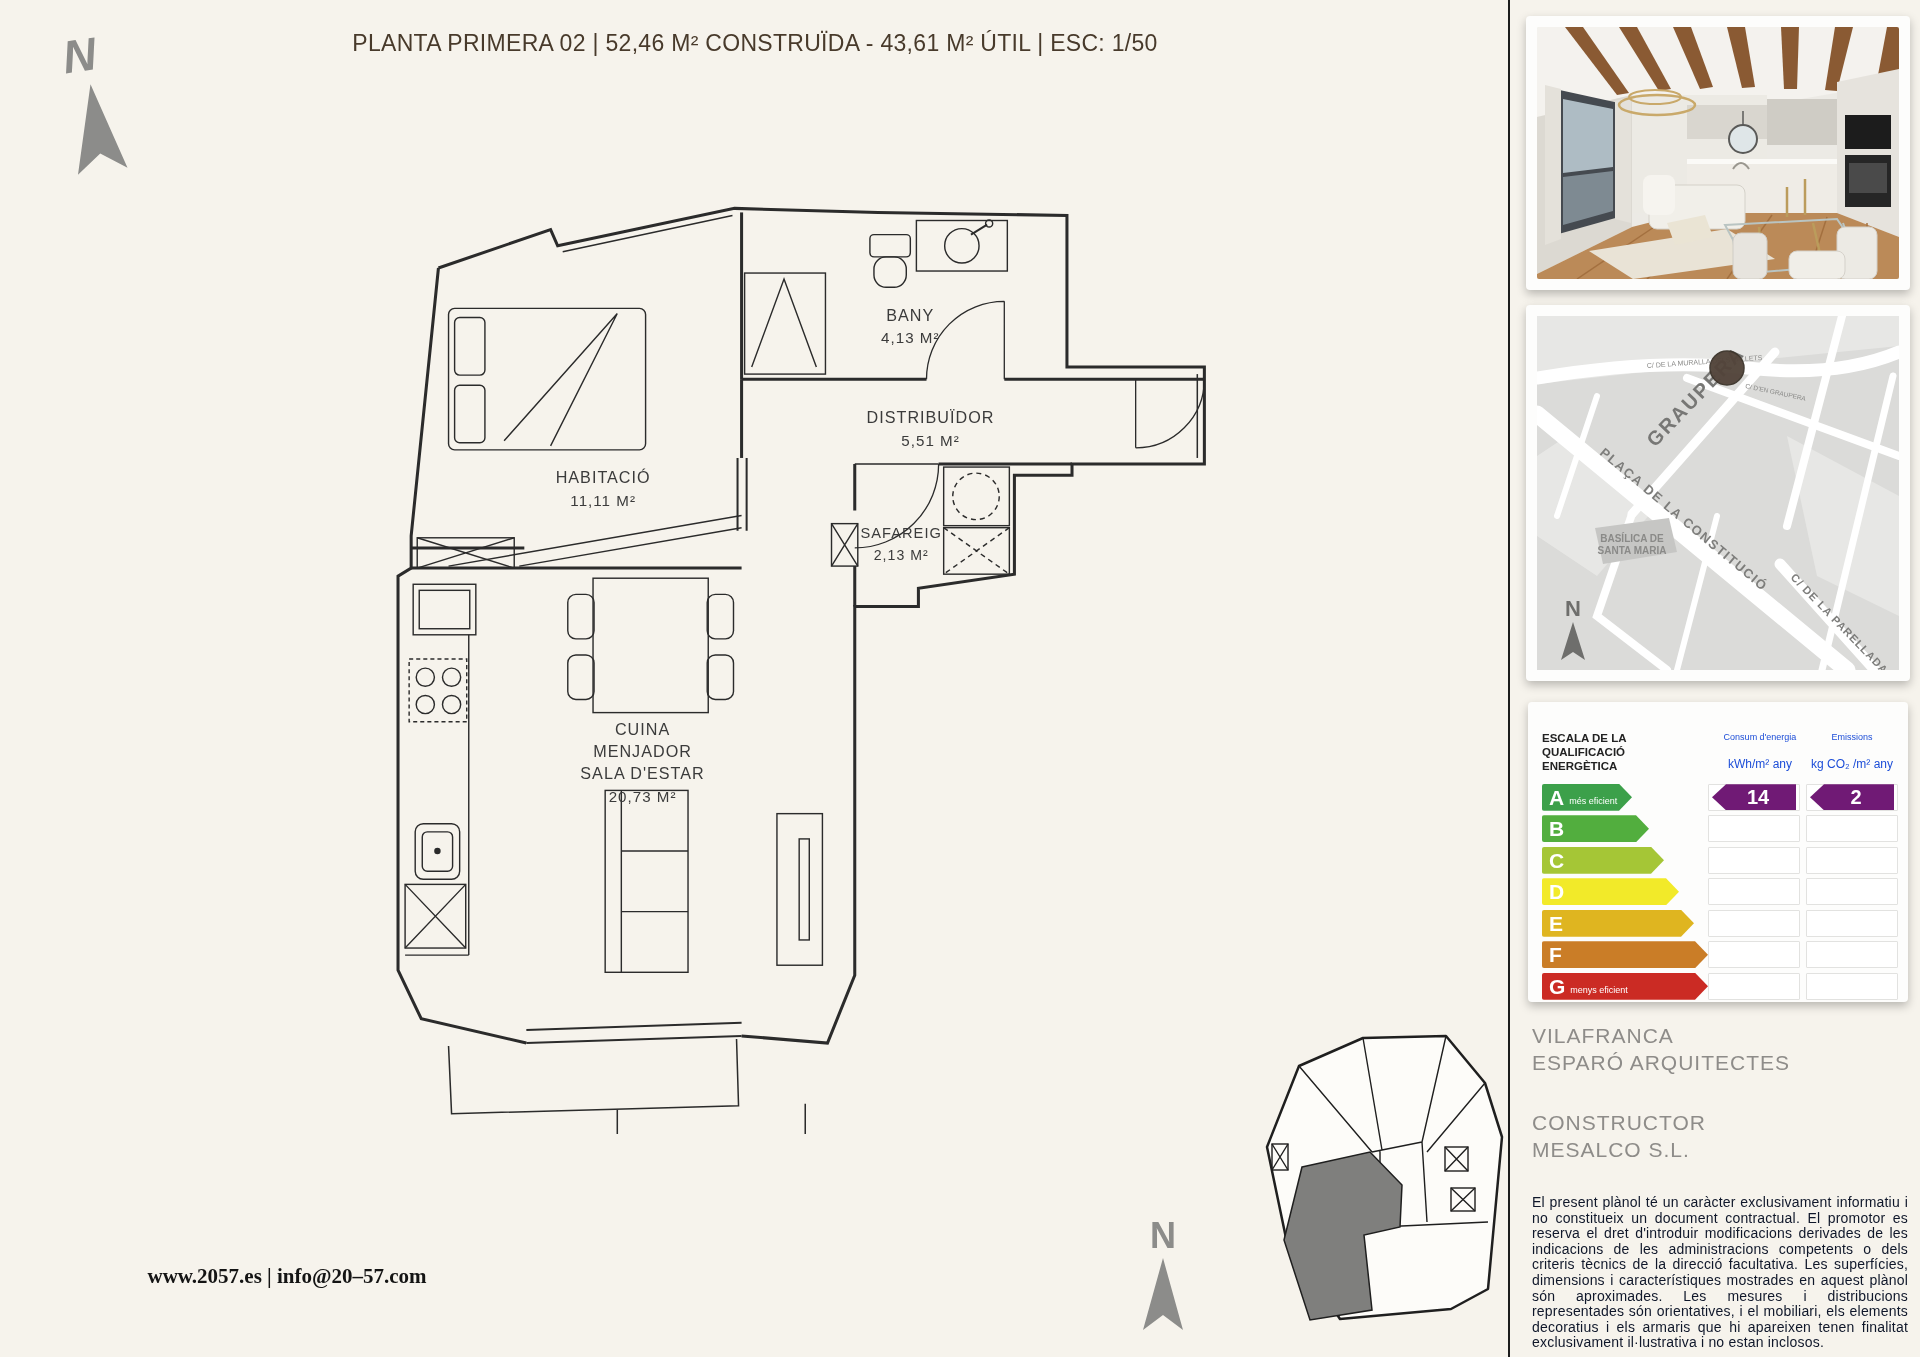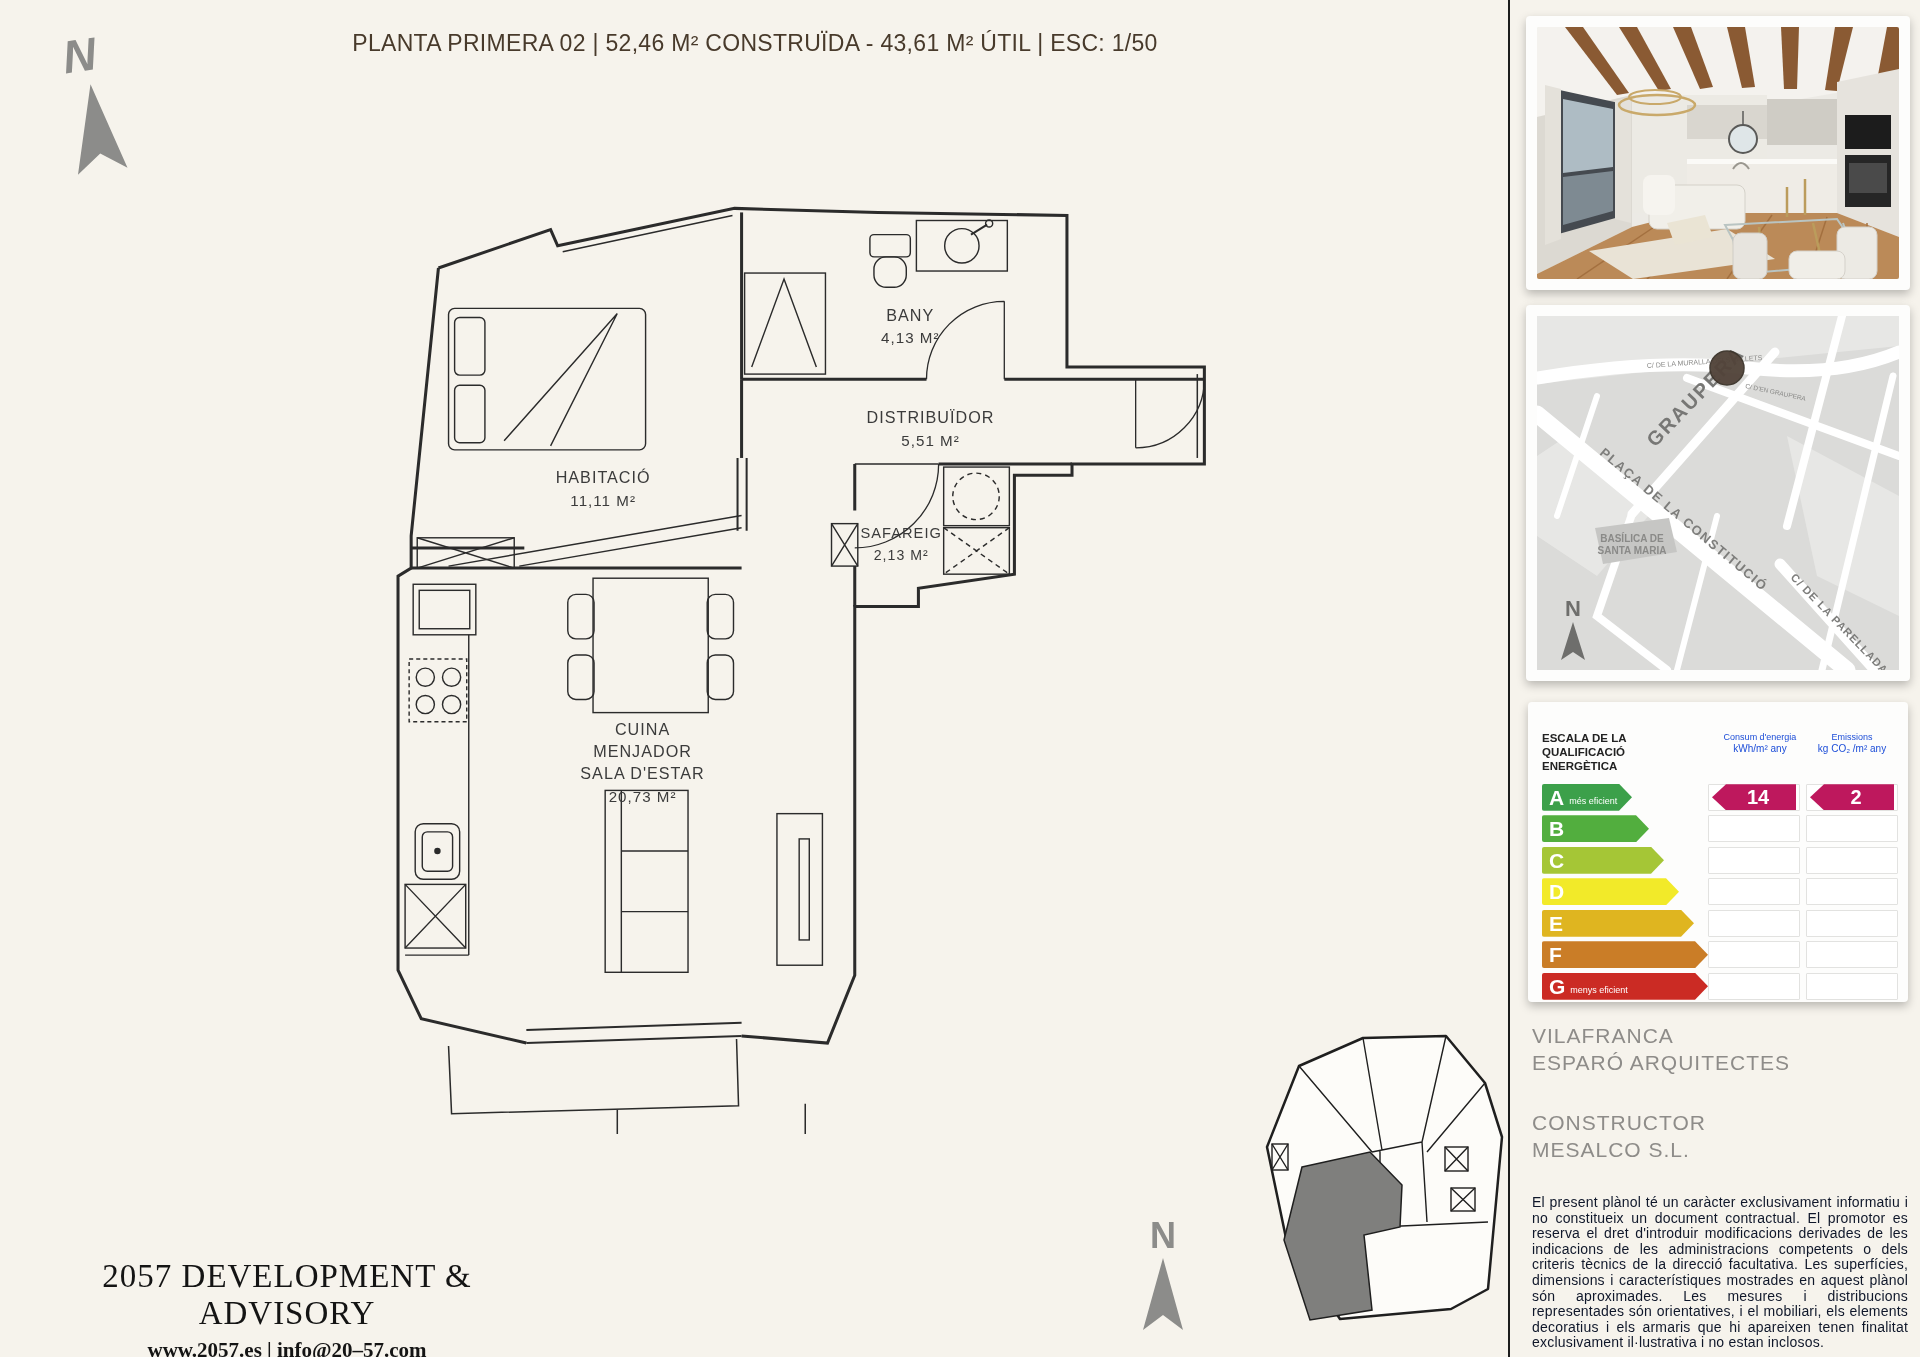--- a/index.html
+++ b/index.html
@@ -34,29 +34,29 @@
   .photo-card svg{display:block;margin:11px;border-radius:2px;}
   .map-card{left:1526px;top:305px;width:384px;height:376px;}
   .map-card svg{display:block;margin:11px;}
 
   
   .energy-card{left:1528px;top:702px;width:380px;height:300px;padding:30px 10px 10px 14px;box-sizing:border-box;}
   .e-head{display:flex;align-items:flex-start;margin-bottom:8px;}
   .e-title{font-size:11.5px;font-weight:bold;color:#222;flex:none;width:160px;line-height:1.2;}
   .e-col{width:92px;text-align:center;color:#1d4ed8;line-height:1.25;}
   .e-col .l1{font-size:9px;display:block;}
-  .e-col .l2{font-size:10px;display:block;}
+  .e-col .l2{font-size:12px;display:block;margin-top:14px;}
   .e-spacer{flex:1;}
   .e-row{display:flex;align-items:center;height:31.5px;}
   .e-bar{height:27px;position:relative;display:flex;align-items:center;clip-path:polygon(0 0,calc(100% - 13px) 0,100% 50%,calc(100% - 13px) 100%,0 100%);border-radius:2px 0 0 2px;}
   .e-letter{color:#fff;font-weight:bold;font-size:21px;margin-left:7px;line-height:1;}
   .e-qual{color:#fff;font-size:9px;margin-left:5px;margin-top:7px;}
   .e-cellwrap{margin-left:auto;display:flex;gap:6px;}
   .e-cell{width:92px;height:27px;background:#fff;border:1px solid #e2e2e0;box-sizing:border-box;display:flex;align-items:center;justify-content:center;border-radius:1px;}
-  .e-ind{width:84px;height:26px;background:#be185d;clip-path:polygon(14px 0,100% 0,100% 100%,14px 100%,0 50%);color:#fff;font-weight:bold;font-size:20px;display:flex;align-items:center;justify-content:center;padding-left:8px;box-sizing:border-box;}
+  .e-ind{width:84px;height:26px;background:#701a75;clip-path:polygon(14px 0,100% 0,100% 100%,14px 100%,0 50%);color:#fff;font-weight:bold;font-size:20px;display:flex;align-items:center;justify-content:center;padding-left:8px;box-sizing:border-box;}
 
   
   .side-text{left:1532px;top:1022px;width:380px;color:#8e8c89;}
   .side-text .role{font-size:21px;letter-spacing:1px;line-height:1.3;}
   .side-text .gap{height:32px;}
   .disclaimer{left:1532px;top:1170px;width:376px;font-size:14px;line-height:15.6px;color:#0f172a;text-align:justify;letter-spacing:.2px;margin-top:25px;}
 </style>
 </head>
 <body>
 
@@ -175,21 +175,20 @@
     <text x="543" y="384" font-size="14">2,13 M²</text>
     <text x="287" y="557" font-size="16">CUINA</text>
     <text x="287" y="579" font-size="16">MENJADOR</text>
     <text x="287" y="601" font-size="16">SALA D'ESTAR</text>
     <text x="287" y="623" font-size="15">20,73 M²</text>
   </g>
 </svg>
 </div>
 
 <div class="abs branding">
-  <div class="company">2057 DEVELOPMENT &amp; ADVISORY</div>
   <div class="contact">www.2057.es | info@20–57.com</div>
 </div>
 
 <div class="abs keyplan">
 <svg width="256" height="318" viewBox="0 0 256 318">
   <g fill="#fdfcf9" stroke="#1f1f1f" stroke-width="2.5" stroke-linejoin="round">
     <path d="M47,44 L111,16 L194,14 L233,61 L250,115 L236,267 L199,287 L88,297 L34,216 L15,125 Z"></path>
   </g>
   <g fill="none" stroke="#1f1f1f" stroke-width="1.4">
     <path d="M47,44 L120,130 M111,16 L130,128 M194,14 L170,120 M233,61 L175,130 M120,130 L170,120 M34,216 L128,205 M128,205 L236,200 M128,128 L128,205 M170,120 L175,200"></path>

